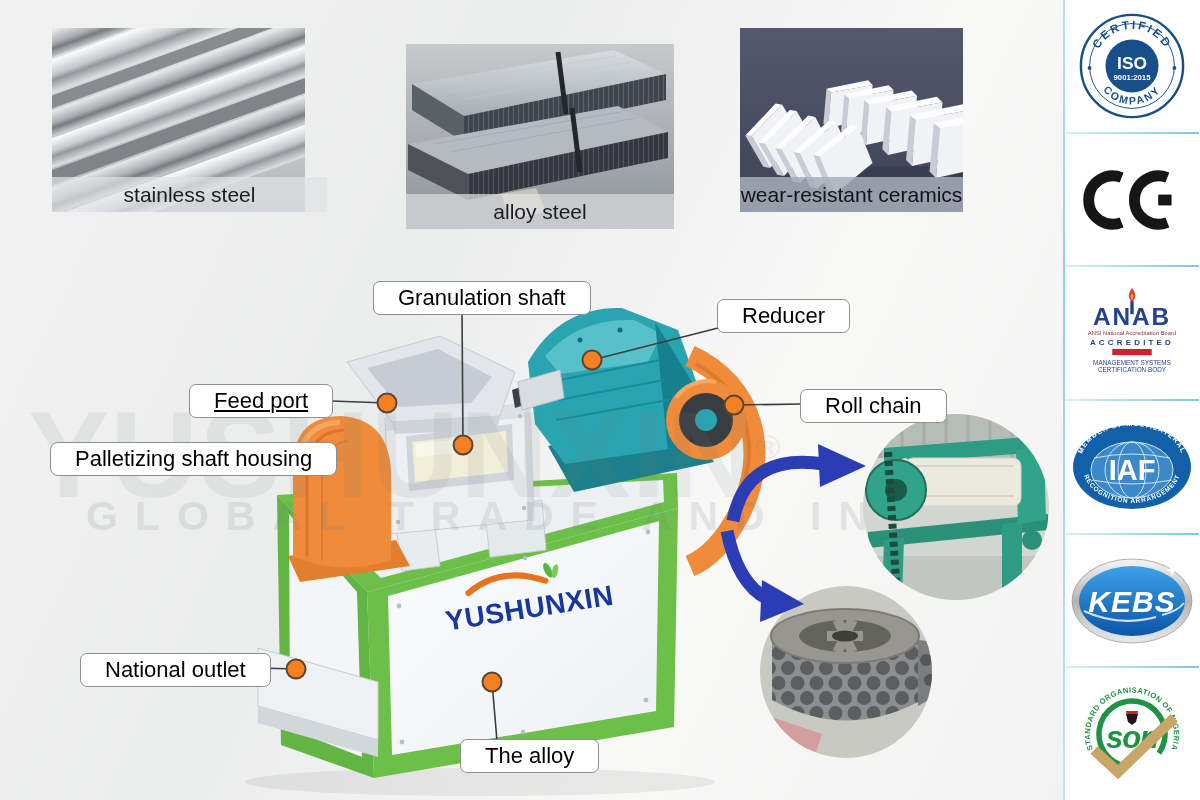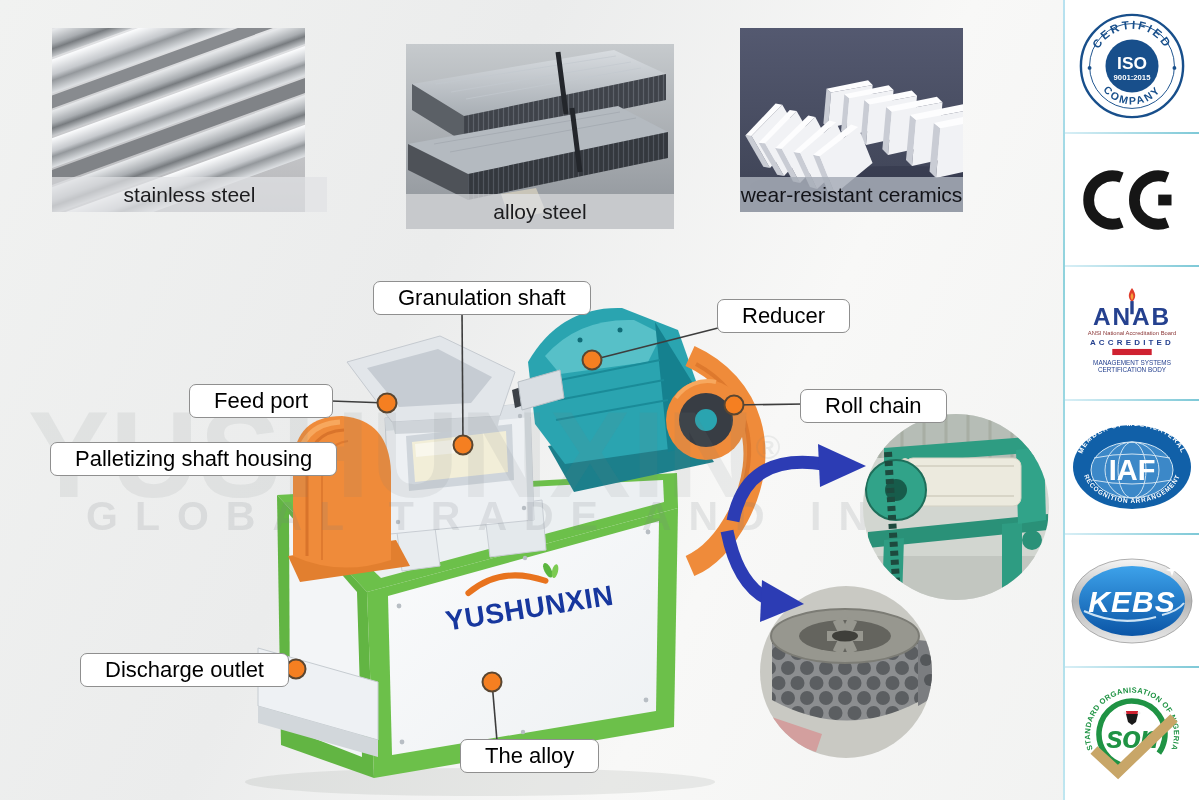--- a/index.html
+++ b/index.html
@@ -20,23 +20,23 @@
   #photo-2{left:390px;top:28px;width:268px;height:185px;}
   #photo-3{left:740px;top:28px;width:223px;height:184px;}
   .caption{position:absolute;left:0;right:0;bottom:0;height:35px;display:flex;align-items:center;justify-content:center;
     font-size:21px;color:#1c1c1e;background:rgba(224,226,229,0.72);}
   #photo-3 .caption{background:rgba(168,174,184,0.85);color:#121318;}
   
   .callout{position:absolute;z-index:20;background:#fff;border:1.6px solid #8f8f8f;border-radius:7px;
     padding:3px 24px;font-size:22px;color:#000000;white-space:nowrap;}
   #co-granulation{left:373px;top:281px;}
   #co-reducer{left:717px;top:299px;}
-  #co-feed{left:189px;top:384px;}
+  #co-feed{left:189px;top:384px;text-decoration:underline;}
   #co-roll{left:800px;top:389px;}
-  #co-pallet{left:50px;top:442px;}
+  #co-pallet{left:50px;top:442px;border-radius:8px;}
   #co-discharge{left:80px;top:653px;}
   #co-shell{left:460px;top:739px;}
   
   .sidebar{position:absolute;right:0;top:0;width:137px;height:800px;background:#ffffff;z-index:40;
     display:flex;flex-direction:column;}
   .sidebar .vline{position:absolute;left:0;top:0;width:2px;height:100%;
     background:linear-gradient(180deg,#b9e2f0,#8ed2dc 35%,#a9dde9 70%,#bfe6f0);}
   .cert-cell{flex:1;display:flex;align-items:center;justify-content:center;}
   .divider{height:2px;margin:0 1px;background:linear-gradient(90deg,#d9eff6,#7ec9d7);}
 </style>
@@ -223,21 +223,21 @@
       <circle cx="296" cy="669" r="9.5"></circle>
       <circle cx="492" cy="682" r="9.5"></circle>
     </g>
   </svg>
 
   <div class="callout" id="co-granulation">Granulation shaft</div>
   <div class="callout" id="co-reducer">Reducer</div>
   <div class="callout" id="co-feed">Feed port</div>
   <div class="callout" id="co-roll">Roll chain</div>
   <div class="callout" id="co-pallet">Palletizing shaft housing</div>
-  <div class="callout" id="co-discharge">Discharge outlet</div>
+  <div class="callout" id="co-discharge">National outlet</div>
   <div class="callout" id="co-shell">The alloy</div>
 
   <figure class="photo" id="photo-1" style="margin:0">
     <svg width="253" height="184" viewBox="0 0 253 184">
       <defs>
         <linearGradient id="silvA" x1="0" y1="0" x2="0" y2="1">
           <stop offset="0" stop-color="#fcfdfe"></stop>
             <stop offset="0.45" stop-color="#c6c9cd"></stop>
           <stop offset="0.62" stop-color="#94989c"></stop>
             <stop offset="1" stop-color="#dfe2e5"></stop>

